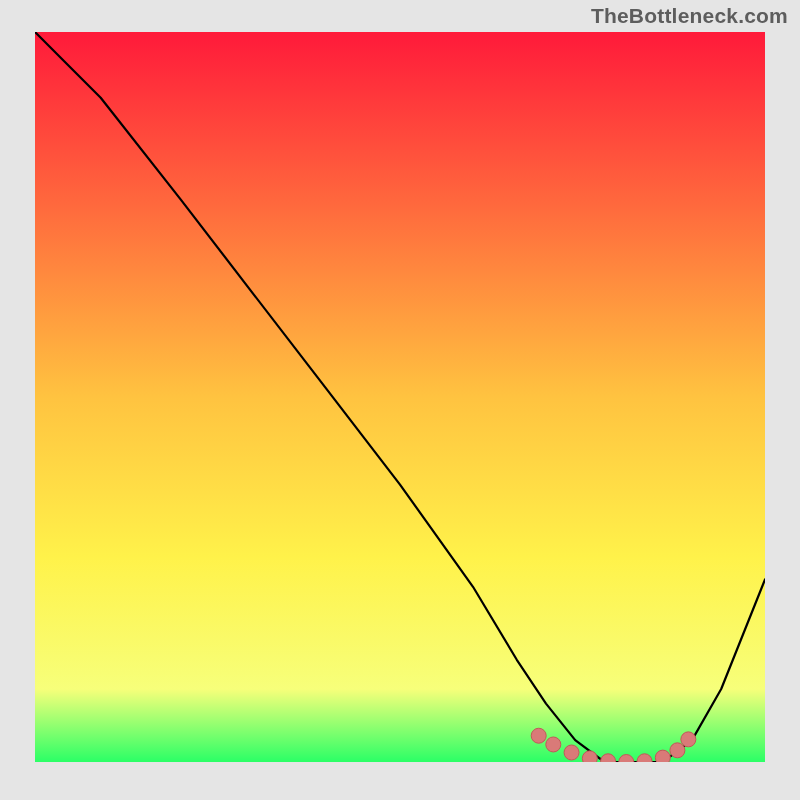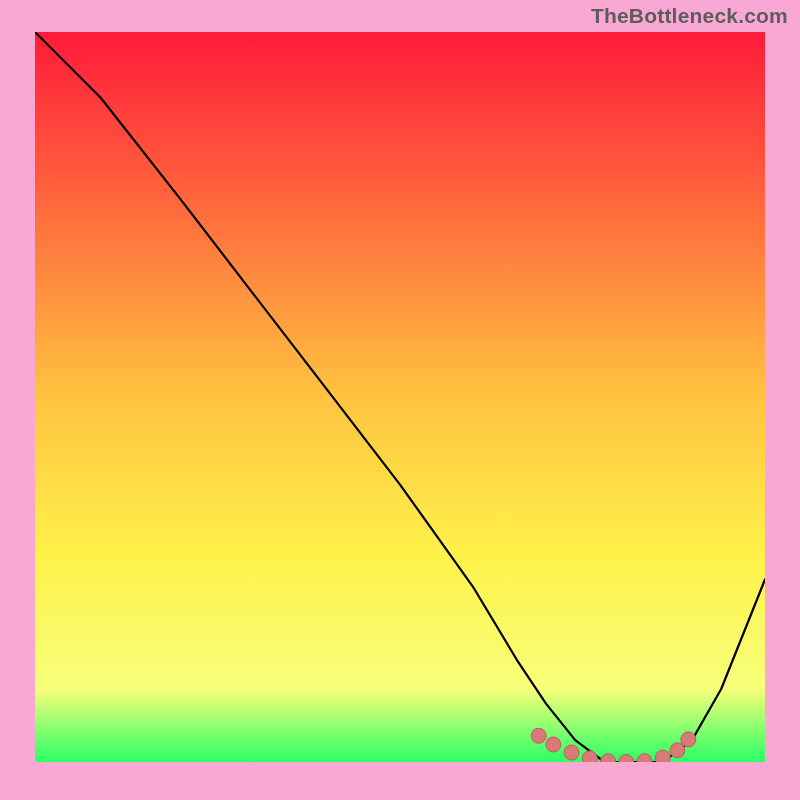--- a/index.html
+++ b/index.html
@@ -10,21 +10,21 @@
     background: #000000;
     overflow: hidden;
     font-family: Arial, Helvetica, sans-serif;
   }
   .frame {
     position: absolute;
     left: 0;
     top: 0;
     width: 800px;
     height: 800px;
-    background: #f9a8d4;
+    background: #e5e5e5;
   }
   .watermark {
     position: absolute;
     top: 4px;
     right: 12px;
     color: #5d5d5d;
     font-size: 21px;
     font-weight: 600;
     letter-spacing: 0.2px;
     user-select: none;

